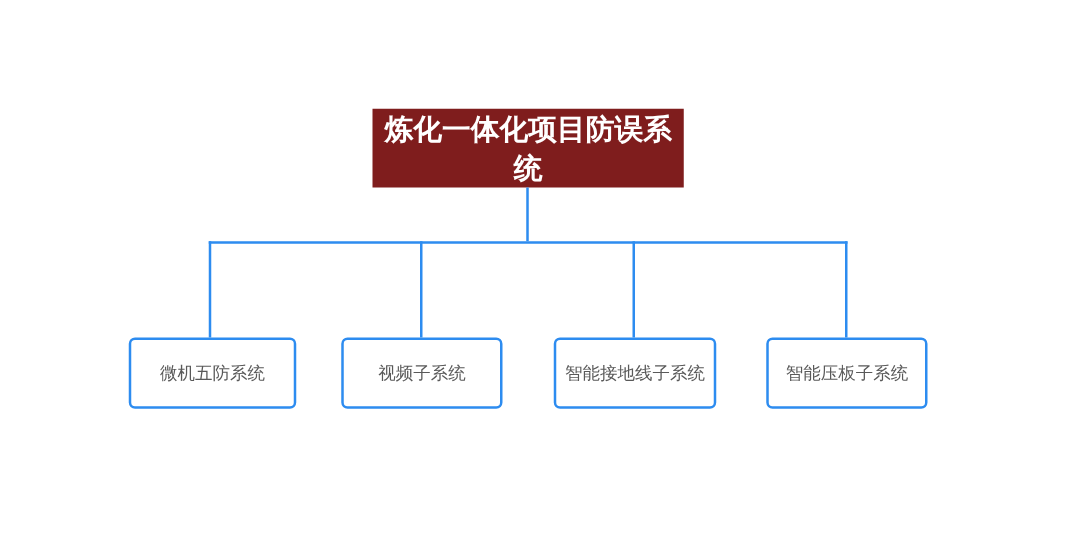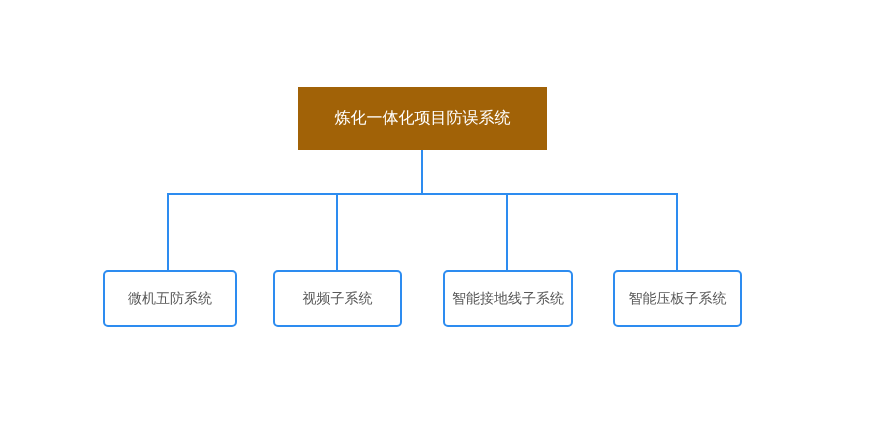--- a/index.html
+++ b/index.html
@@ -21,24 +21,24 @@
     display: flex;
     align-items: center;
     justify-content: center;
     text-align: center;
   }
   .root-node {
     left: 298px;
     top: 87px;
     width: 249px;
     height: 63px;
-    background: #a16207;
+    background: #7f1d1d;
     color: #ffffff;
-    font-size: 16px;
-    font-weight: 400;
+    font-size: 23px;
+    font-weight: 700;
     letter-spacing: 0px;
   }
   .child-node {
     top: 270px;
     height: 57px;
     background: #ffffff;
     border: 2px solid #2d8cf0;
     border-radius: 5px;
     color: #595959;
     font-size: 14px;

